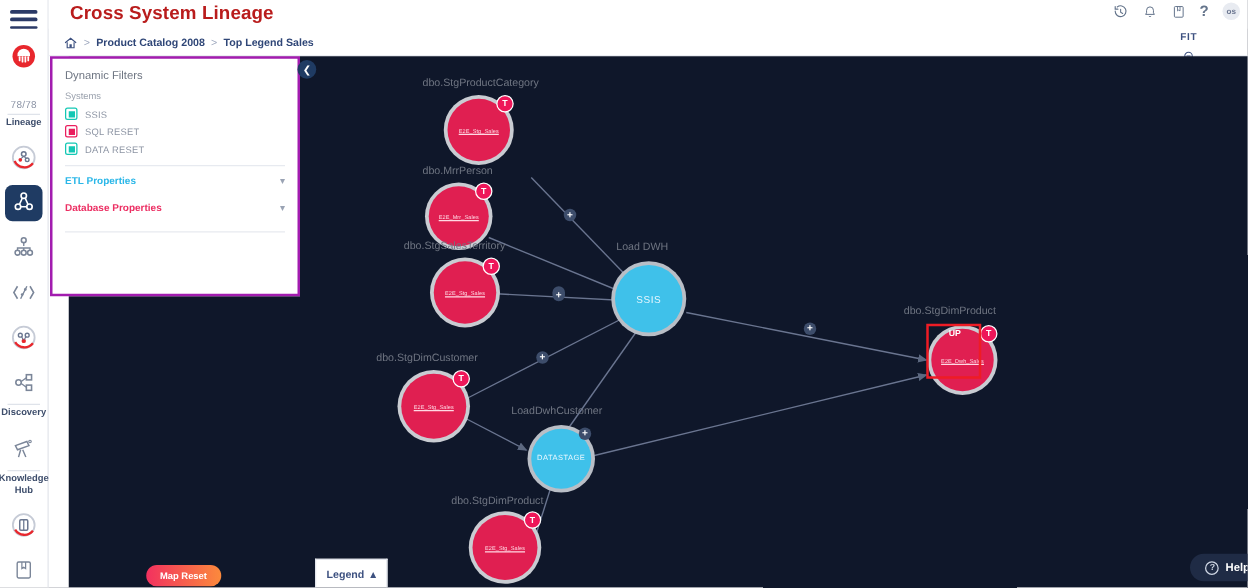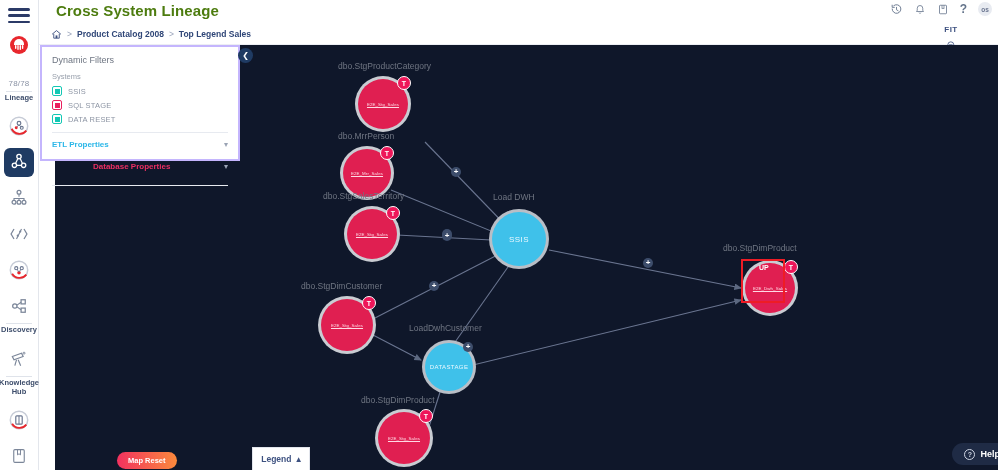--- a/index.html
+++ b/index.html
@@ -47,21 +47,21 @@
     text-align: center; line-height: 1.15; margin-bottom: 2px;
   }
 
   
   #header {
     position: absolute; left: 39px; top: 0; width: 959px; height: 23px;
     background: #ffffff;
   }
   #page-title {
     position: absolute; left: 17px; top: 2px;
-    font-size: 15px; font-weight: bold; color: #4d7c0f;
+    font-size: 15px; font-weight: bold; color: #b91c1c;
     letter-spacing: .1px;
   }
   #breadcrumb {
     position: absolute; left: 39px; top: 24px; width: 959px; height: 21px;
     display: flex; align-items: center; gap: 5px;
     padding-left: 12px;
     border-bottom: 1px solid #eceef3;
     font-size: 8.5px;
   }
   .crumb { color: #2f4677; font-weight: bold; cursor: pointer; white-space: nowrap; }
@@ -95,23 +95,23 @@
   }
   .slider-thumb {
     position: absolute; top: -4px; left: 56%;
     width: 10px; height: 10px; border-radius: 50%;
     background: #e8344e; cursor: pointer;
   }
 
   
   #filter-panel {
     position: absolute; left: 40px; top: 45px;
-    width: 200px; height: 116px;
+    width: 200px; height: 192px;
     background: #ffffff;
-    border: 2px solid #c4b5fd;
+    border: 2px solid #a21caf;
     z-index: 20;
   }
   #fp-inner { padding: 8px 10px 0 10px; position: relative; height: 100%; }
   .fp-title { font-size: 9px; color: #6e7582; margin-bottom: 7px; }
   .fp-sub { font-size: 7.5px; color: #9aa1ad; margin-bottom: 5px; }
   .fp-opt {
     display: flex; align-items: center; gap: 6px;
     margin-bottom: 4px; cursor: pointer;
   }
   .cb {
@@ -124,21 +124,21 @@
   .cb.pink { border: 1.4px solid #ea1e5e; }
   .cb.pink i { background: #ea1e5e; }
   .fp-opt span { font-size: 7.5px; color: #8d95a4; letter-spacing: .2px; }
   .fp-div { height: 1px; background: #e7eaf0; margin: 8px 0 0 0; }
   .fp-row {
     display: flex; align-items: center; justify-content: space-between;
     padding: 7px 0 6px 0; cursor: pointer;
   }
   .fp-row span.t { font-size: 8px; font-weight: bold; }
   .fp-row.etl span.t { color: #2bb7e8; }
-  .fp-row.db span.t { color: #ec2f63; margin-left: 41px; }
+  .fp-row.db span.t { color: #ec2f63; }
   .chev { color: #9aa3b4; font-size: 8px; }
 
   #collapse-btn {
     position: absolute; left: 238px; top: 48px;
     width: 15px; height: 15px; border-radius: 50%;
     background: #1f3b63; color: #fff;
     display: flex; align-items: center; justify-content: center;
     font-size: 8px; cursor: pointer; z-index: 22;
   }
 
@@ -493,21 +493,21 @@
       <div class="fp-opt">
         <span class="cb teal">
             <i></i>
           </span>
         <span>SSIS</span>
       </div>
       <div class="fp-opt">
         <span class="cb pink">
             <i></i>
           </span>
-        <span>SQL STAGE</span>
+        <span>SQL RESET</span>
       </div>
       <div class="fp-opt">
         <span class="cb teal">
             <i></i>
           </span>
         <span>DATA RESET</span>
       </div>
 
       <div class="fp-div"></div>
 

